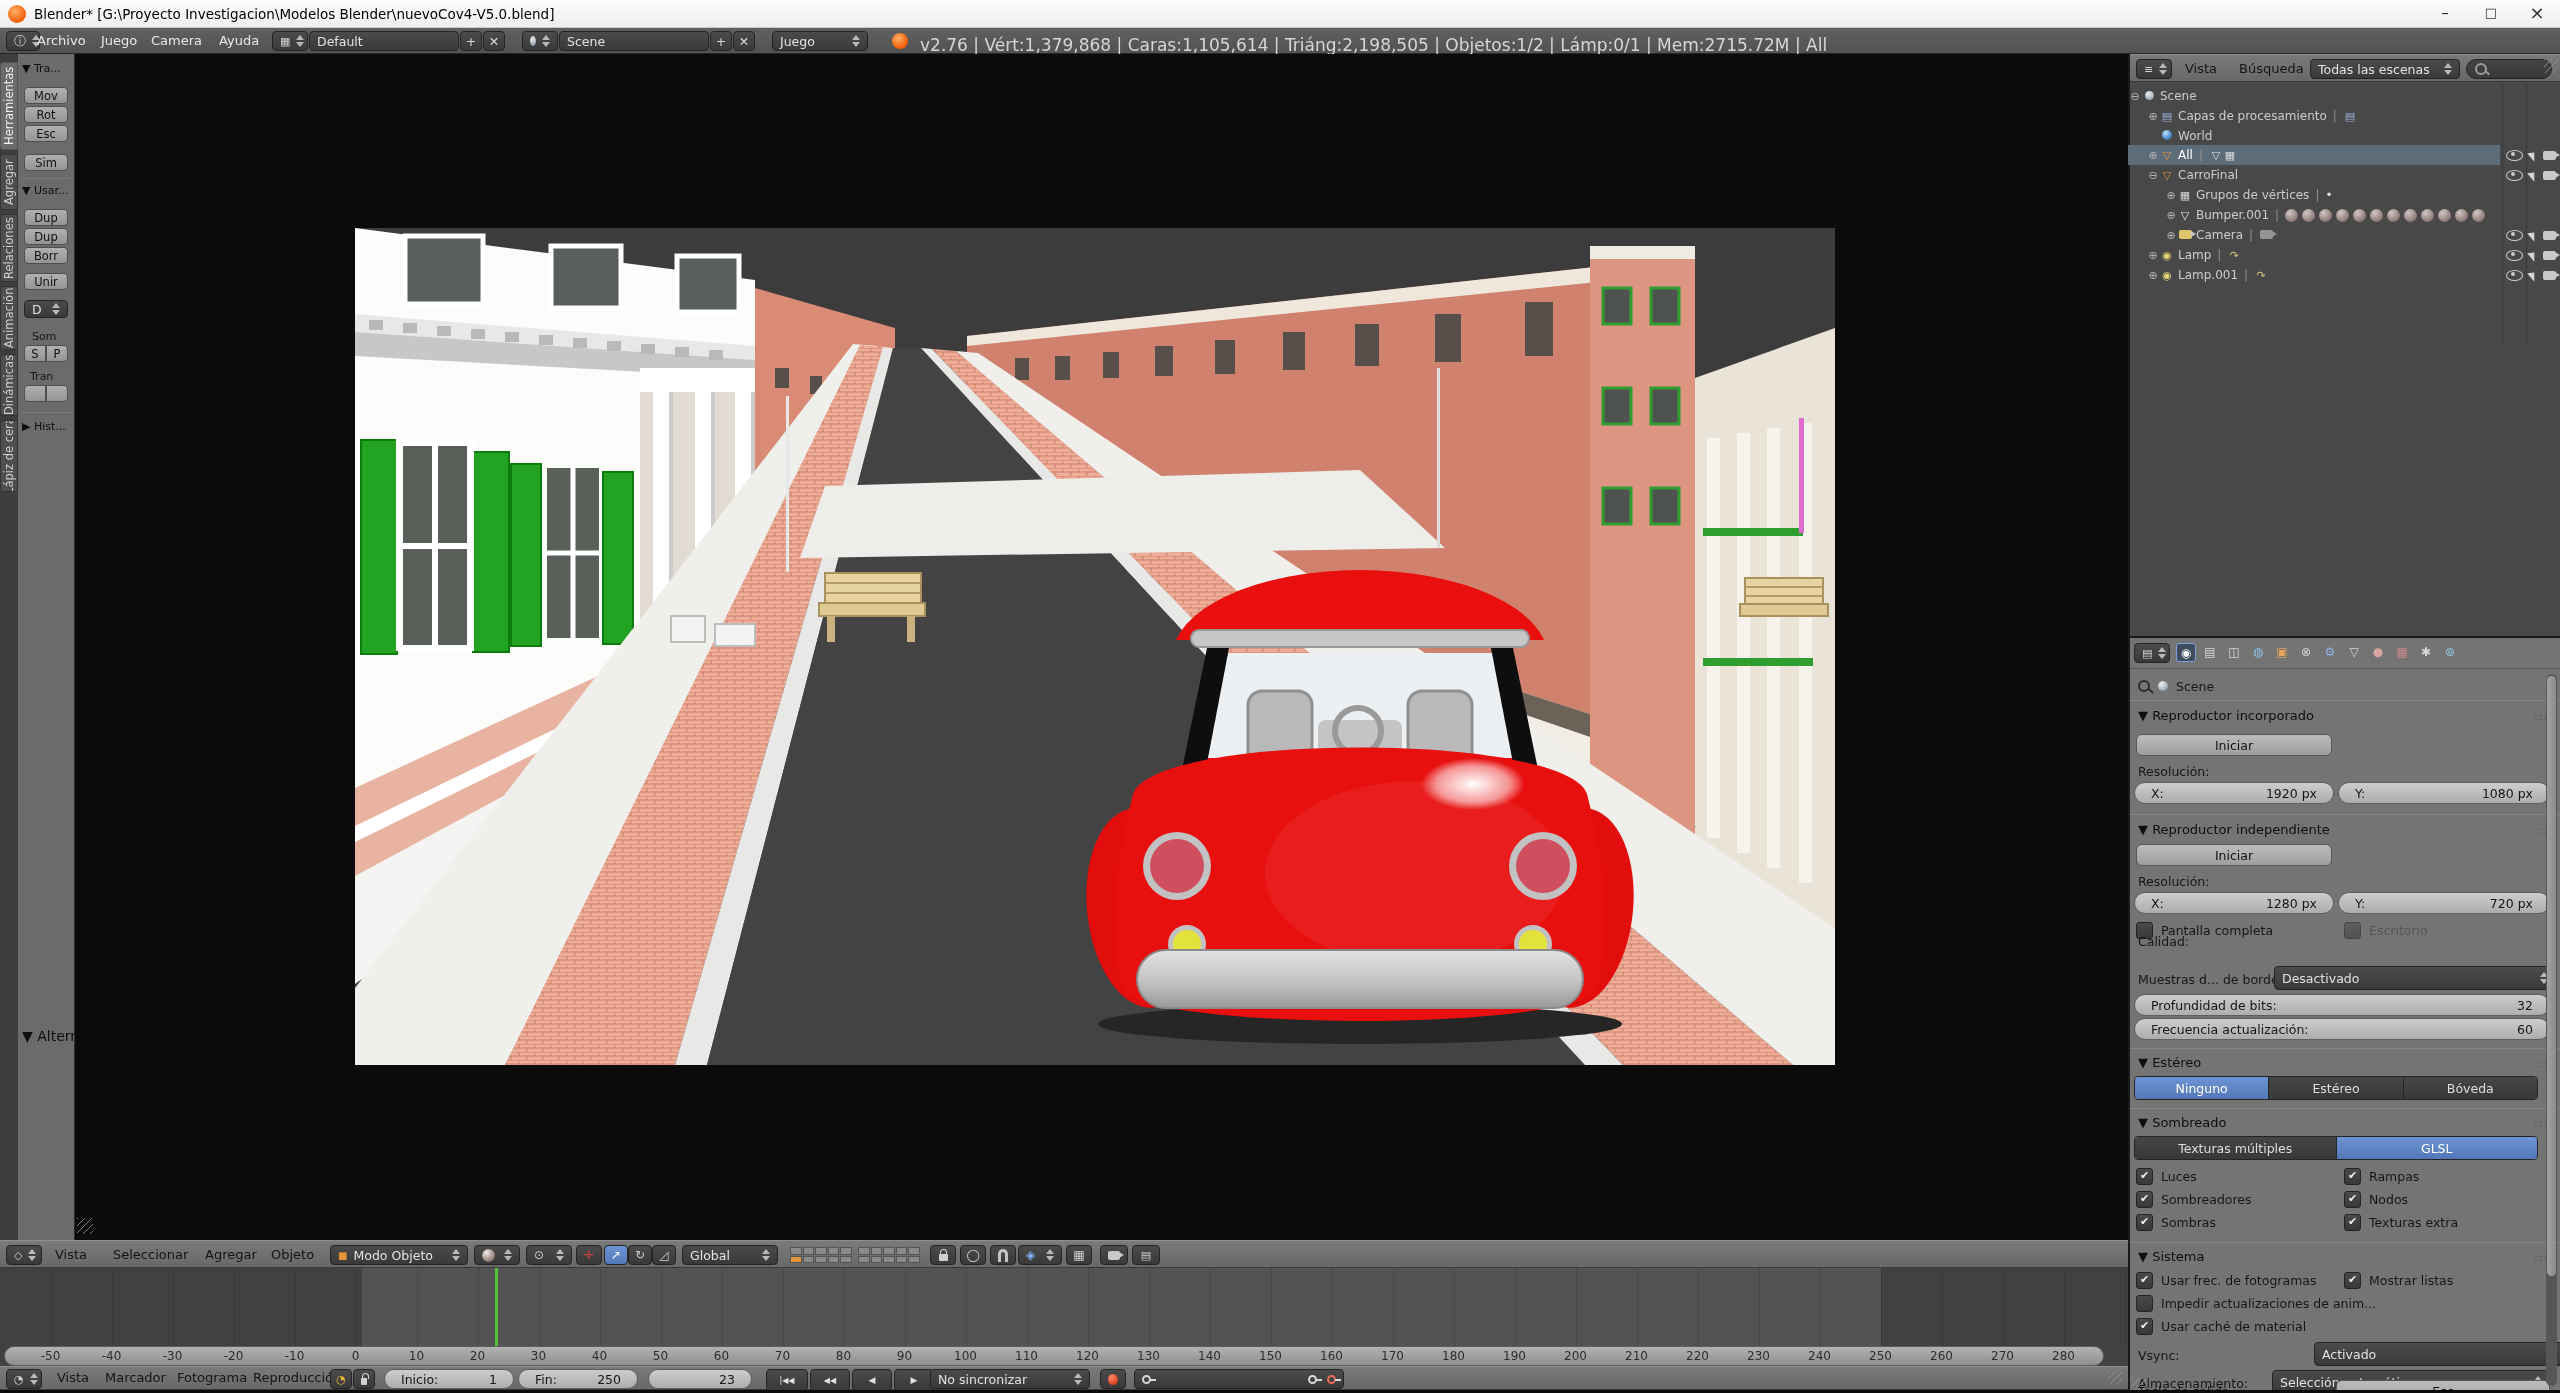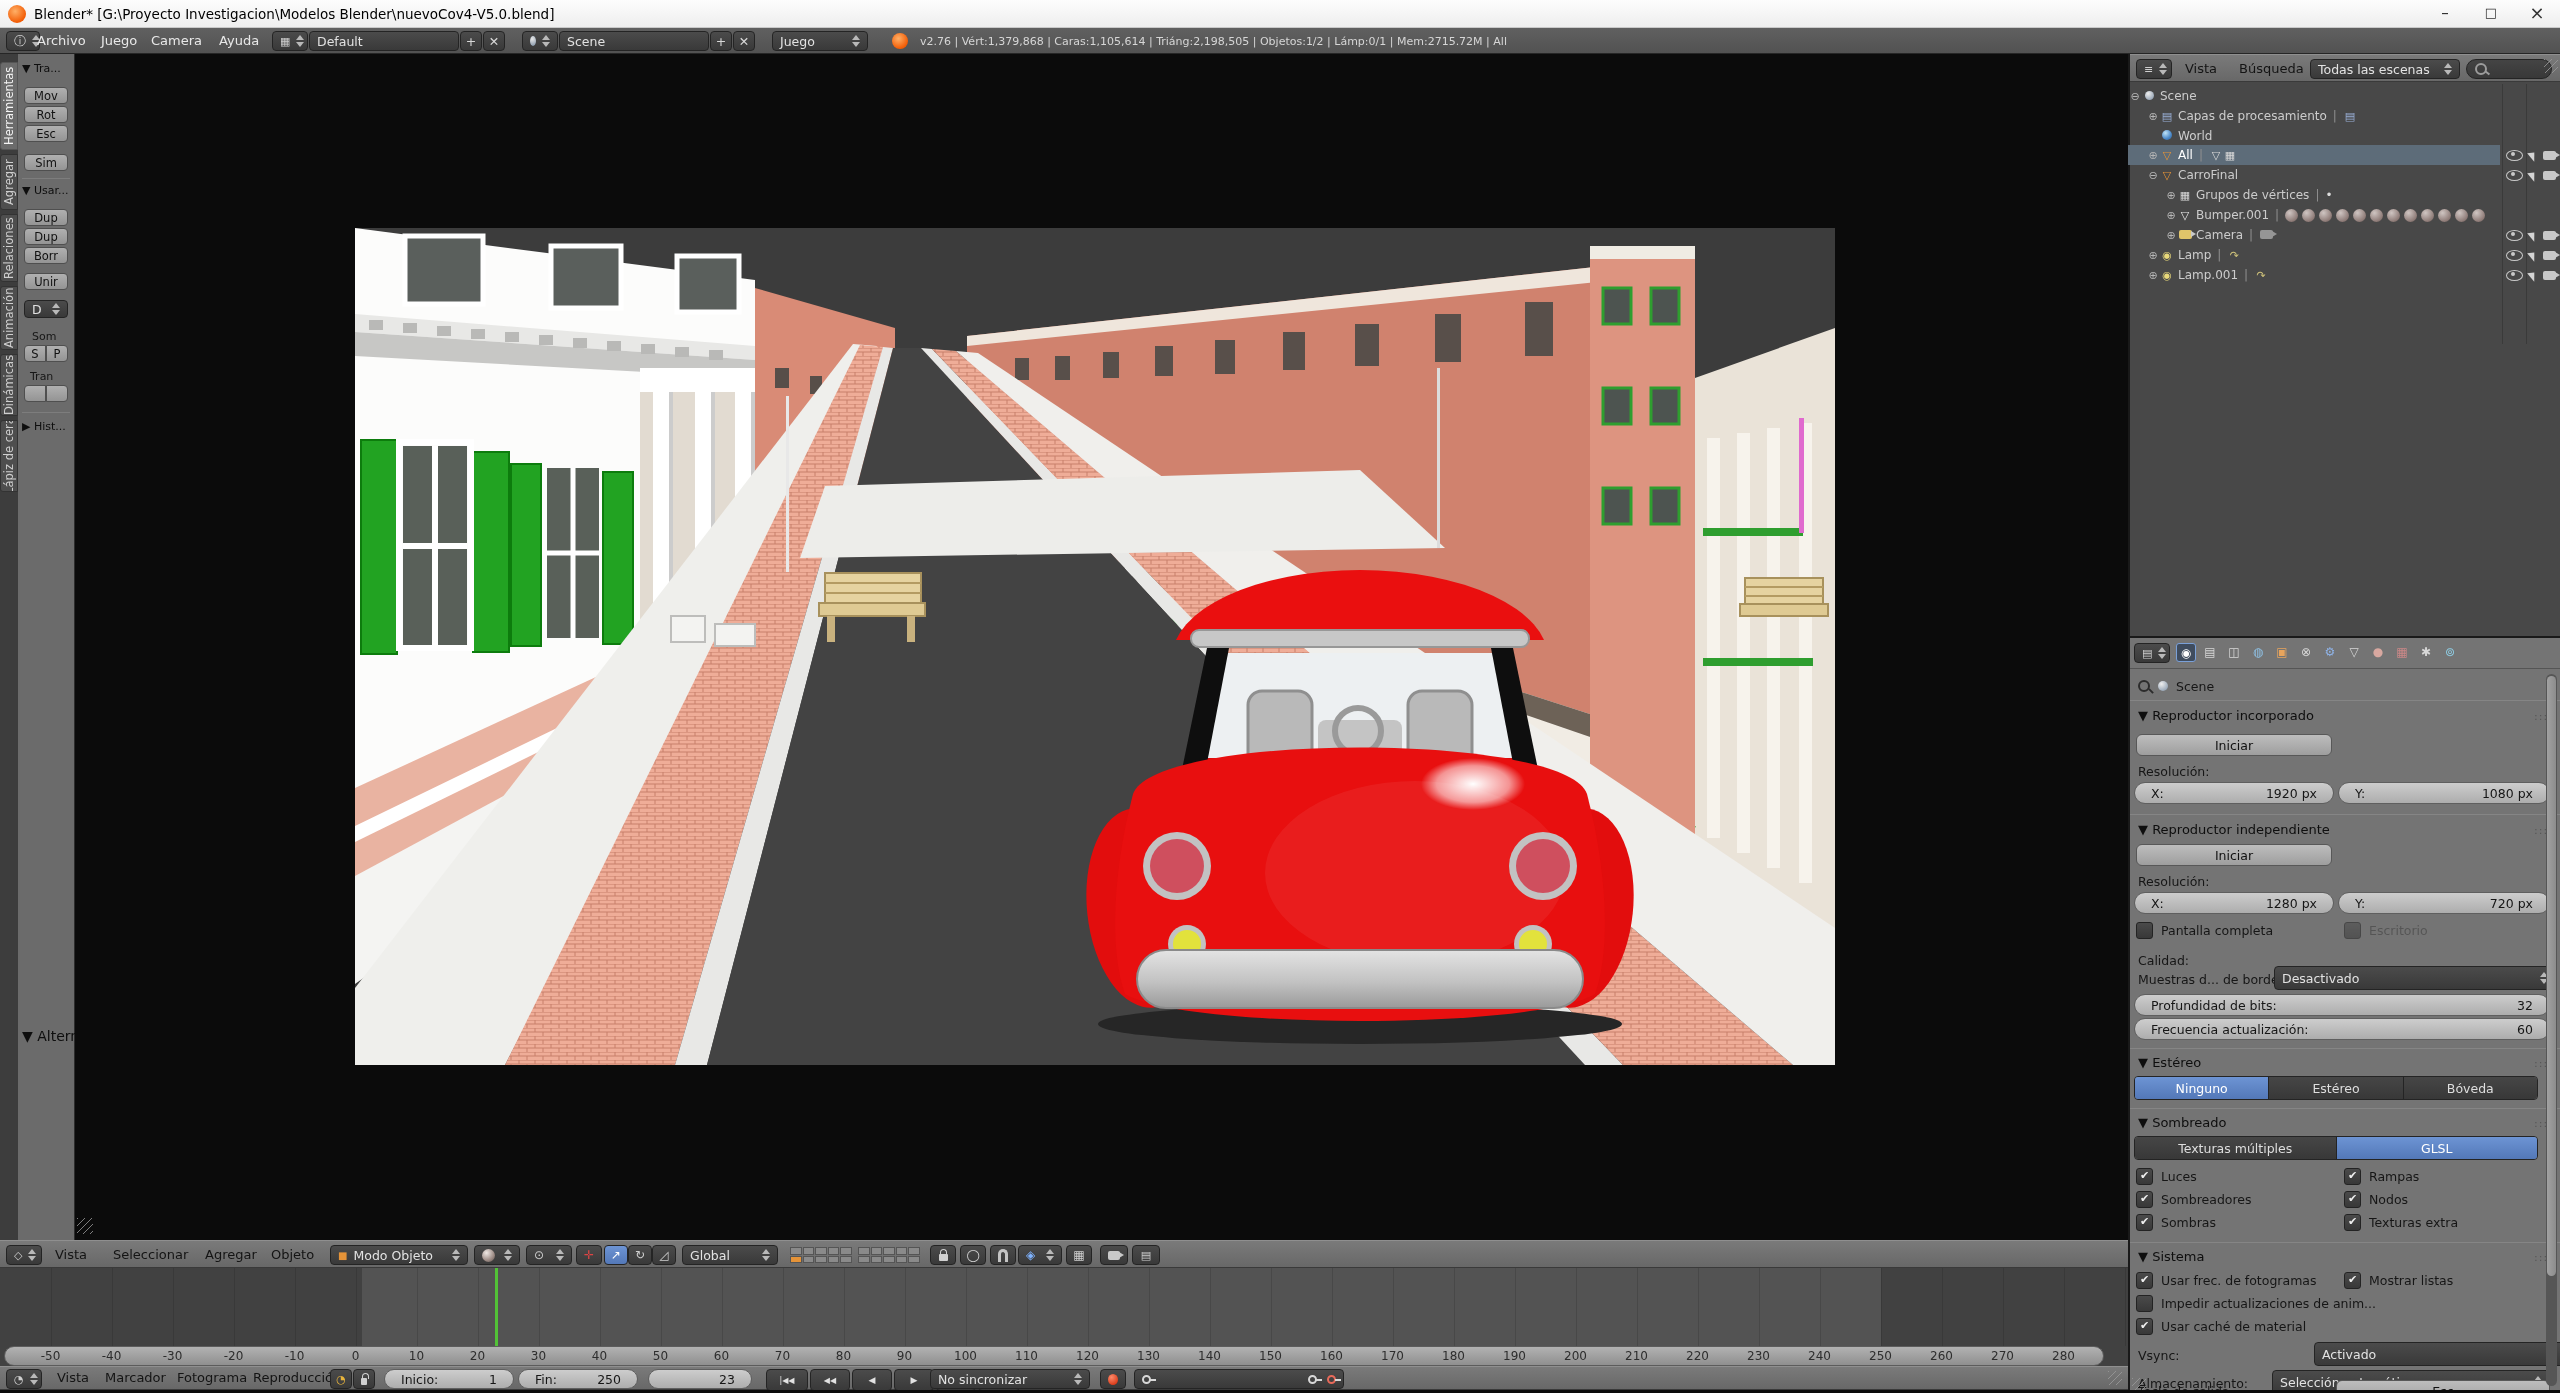--- a/index.html
+++ b/index.html
@@ -122,21 +122,21 @@
 
     <div class="abs dd" style="left:772px;top:3px;width:96px;height:20px;">
       <span>Juego</span>
       <span class="ud">
           <b class="u"></b>
           <b class="d"></b>
         </span>
     </div>
 
     <span class="abs" style="left:892px;top:5px;width:16px;height:16px;border-radius:50%;background:radial-gradient(circle at 40% 35%,#ffb067,#f25c05 70%);"></span>
-    <span class="abs" style="left:920px;top:7px;font-size:11px;color:#d6d6d6;">v2.76 | Vért:1,379,868 | Caras:1,105,614 | Triáng:2,198,505 | Objetos:1/2 | Lámp:0/1 | Mem:2715.72M | All</span>
+    <span class="abs" style="left:920px;top:7px;font-size:17px;color:#d6d6d6;">v2.76 | Vért:1,379,868 | Caras:1,105,614 | Triáng:2,198,505 | Objetos:1/2 | Lámp:0/1 | Mem:2715.72M | All</span>
   </div>
 
   <div class="abs" style="left:0;top:54px;width:18px;height:1186px;background:#3d3d3d;">
     <div class="vtab on abs" style="left:0;top:8px;width:18px;height:88px;">Herramientas</div>
     <div class="vtab abs" style="left:0;top:100px;width:18px;height:56px;">Agregar</div>
     <div class="vtab abs" style="left:0;top:160px;width:18px;height:68px;">Relaciones</div>
     <div class="vtab abs" style="left:0;top:232px;width:18px;height:64px;">Animación</div>
     <div class="vtab abs" style="left:0;top:300px;width:18px;height:62px;">Dinámicas</div>
     <div class="vtab abs" style="left:0;top:366px;width:18px;height:72px;">Lápiz de cera</div>
   </div>
@@ -789,21 +789,21 @@
         <span>720 px</span>
     </div>
     <div class="abs ckrow" style="left:6px;top:284px;">
       <span class="ck"></span>
       <span class="cklbl">Pantalla completa</span>
     </div>
     <div class="abs ckrow" style="left:214px;top:284px;opacity:.55;">
       <span class="ck"></span>
       <span class="cklbl" style="color:#3d3d3d;">Escritorio</span>
     </div>
-    <div class="abs plabel" style="left:8px;top:315px;">Calidad:</div>
+    <div class="abs plabel" style="left:8px;top:296px;">Calidad:</div>
     <div class="abs plabel" style="left:8px;top:334px;">Muestras d... de bordes:</div>
     <div class="abs dd" style="left:138px;top:328px;width:282px;height:24px;margin-left:6px;">
       <span>Desactivado</span>
       <span class="ud">
           <b class="u"></b>
           <b class="d"></b>
         </span>
     </div>
     <div class="abs sl" style="left:4px;top:356px;width:416px;height:22px;">
       <span>Profundidad de bits:</span>

